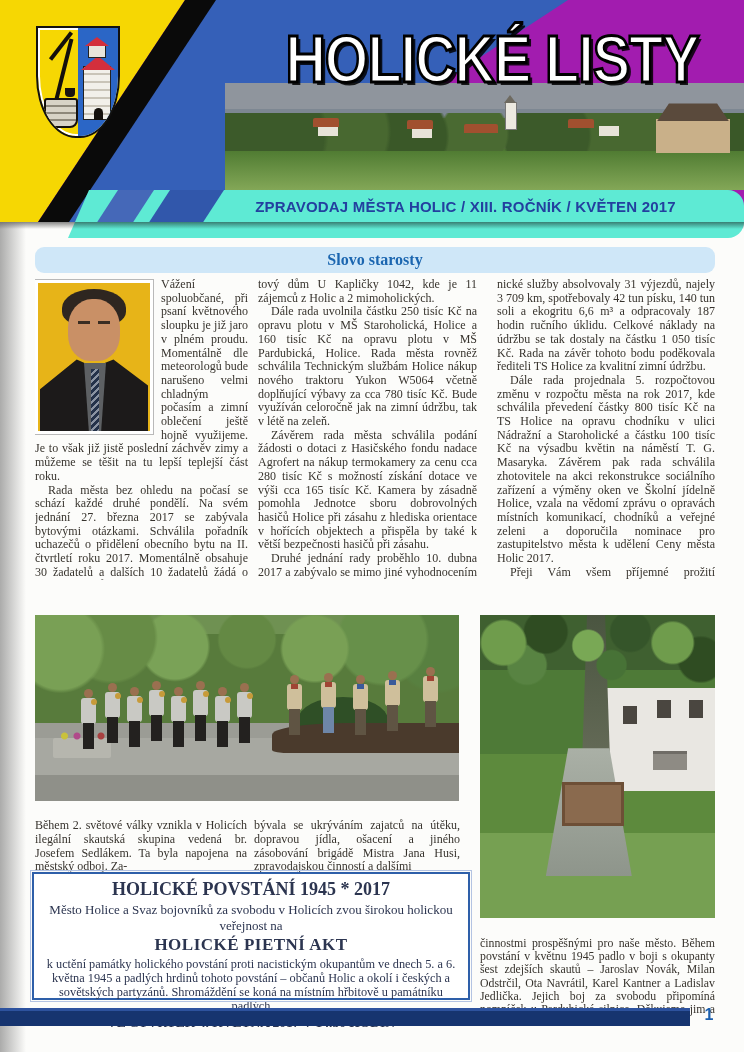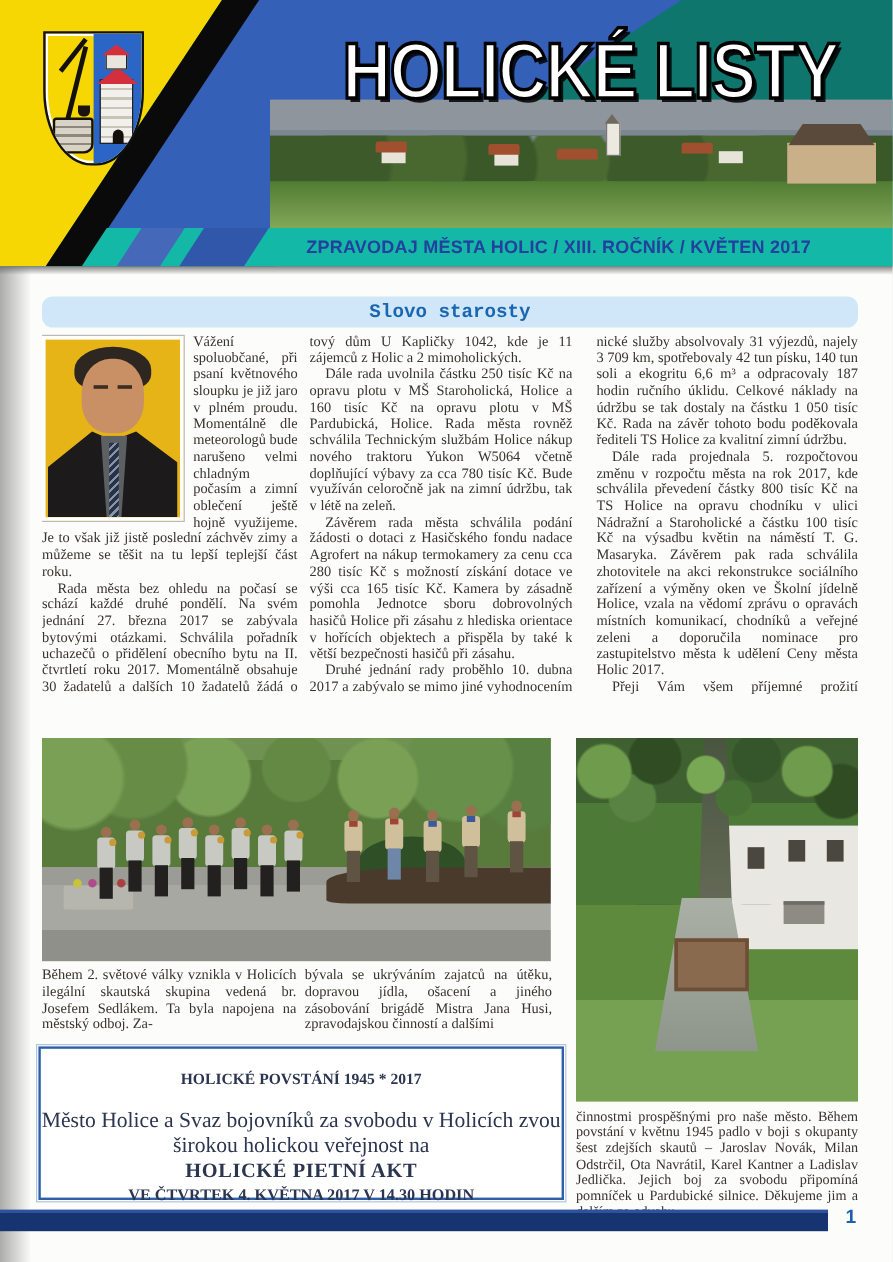--- a/index.html
+++ b/index.html
@@ -1,20 +1,20 @@
 <!DOCTYPE html>
 <html lang="cs"><head>
 <meta charset="utf-8">
 <style>
   html,body{margin:0;padding:0;}
   body{background:#e8e8e8;font-family:"Liberation Serif",serif;}
   .page{position:relative;width:744px;height:1052px;margin:0 auto;background:#fcfcfa;overflow:hidden;}
 
   
-  .masthead{position:absolute;left:0;top:0;width:744px;height:222px;background:#0f766e;}
+  .masthead{position:absolute;left:0;top:0;width:744px;height:222px;background:#a21caf;}
   .mh-blue{position:absolute;inset:0;background:#3560b8;
     clip-path:polygon(215px 0,568px 0,228px 100%,68px 100%);}
   .mh-yellow{position:absolute;inset:0;background:#f6d703;
     clip-path:polygon(0 0,185px 0,38px 100%,0 100%);}
   .mh-blackdiag{position:absolute;inset:0;background:#0a0a0a;
     clip-path:polygon(185px 0,216px 0,69px 100%,38px 100%);}
 
   
   .coa{position:absolute;left:36px;top:26px;width:80px;height:108px;
     border:2px solid #111;border-radius:0 0 40px 40px/0 0 62px 62px;overflow:hidden;background:#f6d703;box-shadow:inset 0 0 0 2px #fff;}
@@ -46,35 +46,35 @@
   .pan-church::before{content:"";position:absolute;left:-2px;top:-8px;width:0;height:0;border-left:6px solid transparent;border-right:6px solid transparent;border-bottom:8px solid #6e6a60;}
   .pan-bighouse{position:absolute;right:14px;top:34%;width:74px;height:34px;background:#c9b089;}
   .pan-bighouse::before{content:"";position:absolute;left:-6px;top:-16px;width:86px;height:18px;background:#5a4a3c;clip-path:polygon(8% 100%,22% 0,78% 0,92% 100%);}
 
   .mh-title{position:absolute;left:248px;top:12px;width:488px;height:78px;display:flex;align-items:center;justify-content:center;
     font-family:"Liberation Sans",sans-serif;font-weight:900;font-size:56px;letter-spacing:-1px;color:#fff;
     transform:scaleY(1.18);transform-origin:top;
     -webkit-text-stroke:2.5px #000;text-shadow:3px 3px 0 rgba(0,0,0,.85);white-space:nowrap;}
 
   
-  .subband{position:absolute;left:0;top:190px;width:744px;height:32px;background:#14b8a6;
-    clip-path:polygon(89px 0,744px 0,744px 100%,68px 100%);}
+  .subband{position:absolute;left:0;top:190px;width:744px;height:48px;background:#5eead4;
+    clip-path:polygon(89px 0,744px 0,744px 100%,68px 100%);border-radius:16px;}
   .subband .stripe{position:absolute;top:0;height:32px;transform:skewX(-33deg);transform-origin:top;}
   .stripe-a{left:118px;width:36px;background:#4568b8;}
   .stripe-b{left:170px;width:54px;background:#3157ab;}
   .subtitle{position:absolute;left:195px;right:8px;top:0;height:32px;display:flex;align-items:center;justify-content:center;
     font-family:"Liberation Sans",sans-serif;font-weight:bold;font-size:15px;color:#23409f;letter-spacing:.2px;}
 
   .mh-shadow{position:absolute;left:0;top:222px;width:744px;height:7px;background:linear-gradient(rgba(20,20,20,.5),rgba(20,20,20,0));}
   .left-shadow{position:absolute;left:0;top:222px;width:26px;height:830px;background:linear-gradient(to right,rgba(105,105,105,.55),rgba(140,140,140,0));}
 
   
   .sec-band{position:absolute;left:35px;width:680px;height:26px;background:#cfe7f8;border-radius:9px;
     display:flex;align-items:center;justify-content:center;
-    font-family:Liberation Mono, monospace;font-weight:bold;font-size:16px;color:#1b66b0;}
+    font-family:Liberation Serif, serif;font-weight:bold;font-size:16px;color:#1b66b0;}
   .band1{top:247px;} .band2{top:583px;}
 
   
   .cols{position:absolute;left:35px;top:278px;width:680px;height:302px;font-size:12px;line-height:13.7px;color:#37332d;text-align:justify;}
   .col{position:absolute;top:0;height:100%;overflow:hidden;}
   .col1{left:0;width:213px;} .col2{left:223px;width:219px;} .col3{left:462px;width:218px;}
   .col p{margin:0;}
   .col p.ind{text-indent:13px;}
 
   .mayor{float:left;width:112px;height:148px;margin:2px 8px 3px 0;background:#e7b418;position:relative;overflow:hidden;
@@ -130,31 +130,31 @@
       radial-gradient(circle at 20% 36%,#588342 0 9%,transparent 10%),
       radial-gradient(circle at 56% 36%,#477236 0 9%,transparent 10%);}
   .pr-building{position:absolute;right:0;top:24%;width:46%;height:34%;background:#e9e7e2;}
   .pr-win{position:absolute;width:14px;height:18px;background:#4a4640;}
   .pr-balc{position:absolute;right:28px;top:45%;width:34px;height:16px;background:#8e8b84;border-top:3px solid #6f6c66;}
   .pr-trunk{position:absolute;left:43%;top:0;width:30px;height:58%;background:linear-gradient(#4a5540,#6a6f5c);clip-path:polygon(20% 0,80% 0,100% 100%,0 100%);}
   .pr-stone{position:absolute;left:28%;top:44%;width:86px;height:128px;background:linear-gradient(#aab0a6,#8e958b);clip-path:polygon(26% 0,74% 0,100% 100%,0 100%);}
   .pr-plaque{position:absolute;left:35%;top:55%;width:56px;height:38px;background:#8a6a4e;border:3px solid #6d4f36;}
 
   
-  .caption{position:absolute;font-size:12px;line-height:13.8px;color:#37332d;text-align:justify;}
+  .caption{position:absolute;font-size:12px;line-height:13.8px;color:#37332d;text-align:justify;margin-top:13px;}
   .cap1{left:35px;top:806px;width:212px;}
   .cap2{left:254px;top:806px;width:206px;}
   .cap3{left:480px;top:924px;width:235px;font-size:11.8px;line-height:13.2px;}
 
   
   .invite{position:absolute;left:32px;top:872px;width:434px;height:124px;background:#fff;
     border:2px solid #2e5fa9;outline:1px solid #b3c3e2;outline-offset:1px;
     text-align:center;color:#2c3550;}
-  .inv-title{margin-top:17px;font-weight:bold;font-size:13px;}
-  .inv-intro{margin-top:16px;font-size:18px;}
+  .inv-title{margin-top:5px;font-weight:bold;font-size:18px;}
+  .inv-intro{margin-top:2px;font-size:13px;}
   .inv-sub{margin-top:1px;font-weight:bold;font-size:17px;letter-spacing:.5px;}
   .inv-body{margin:2px 10px 0 10px;font-size:12.3px;line-height:14px;}
   .inv-date{margin-top:2px;font-weight:bold;font-size:13.5px;}
 
   
   .footer-bar{position:absolute;left:0;top:1008px;width:690px;height:18px;
     background:linear-gradient(#2d529e 0 3px,#16346f 3px);}
   .page-num{position:absolute;left:694px;top:1006px;width:30px;text-align:center;
     font-family:"Liberation Sans",sans-serif;font-weight:bold;font-size:16px;color:#1b5fae;}
 </style>
@@ -314,19 +314,20 @@
   </div>
 
   <div class="caption cap1">Během 2. světové války vznikla v Holicích ilegální skautská skupina vedená br. Josefem Sedlákem. Ta byla napojena na městský odboj. Za-</div>
   <div class="caption cap2">bývala se ukrýváním zajatců na útěku, dopravou jídla, ošacení a jiného zásobování brigádě Mistra Jana Husi, zpravodajskou činností a dalšími</div>
   <div class="caption cap3">činnostmi prospěšnými pro naše město. Během povstání v květnu 1945 padlo v boji s okupanty šest zdejších skautů – Jaroslav Novák, Milan Odstrčil, Ota Navrátil, Karel Kantner a Ladislav Jedlička. Jejich boj za svobodu připomíná pomníček u Pardubické silnice. Děkujeme jim a dalším za odvahu.</div>
 
   <div class="invite">
     <div class="inv-title">HOLICKÉ POVSTÁNÍ 1945 * 2017</div>
     <div class="inv-intro">Město Holice a Svaz bojovníků za svobodu v Holicích zvou širokou holickou veřejnost na</div>
     <div class="inv-sub">HOLICKÉ PIETNÍ AKT</div>
+    <div class="inv-body">k uctění památky holického povstání proti nacistickým okupantům ve dnech 5. a 6. května 1945 a padlých hrdinů tohoto povstání – občanů Holic a okolí i českých a sovětských partyzánů. Shromáždění se koná na místním hřbitově u památníku padlých</div>
     <div class="inv-date">VE ČTVRTEK 4. KVĚTNA 2017 V 14.30 HODIN</div>
   </div>
 
   <div class="footer-bar"></div>
   <div class="page-num">1</div>
 
 </div>
 
 </body></html>

